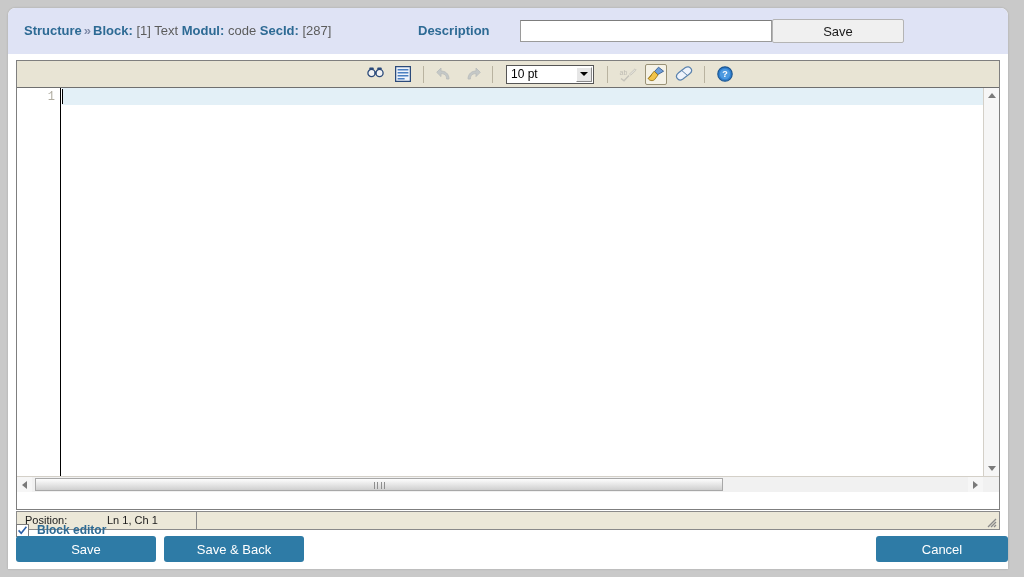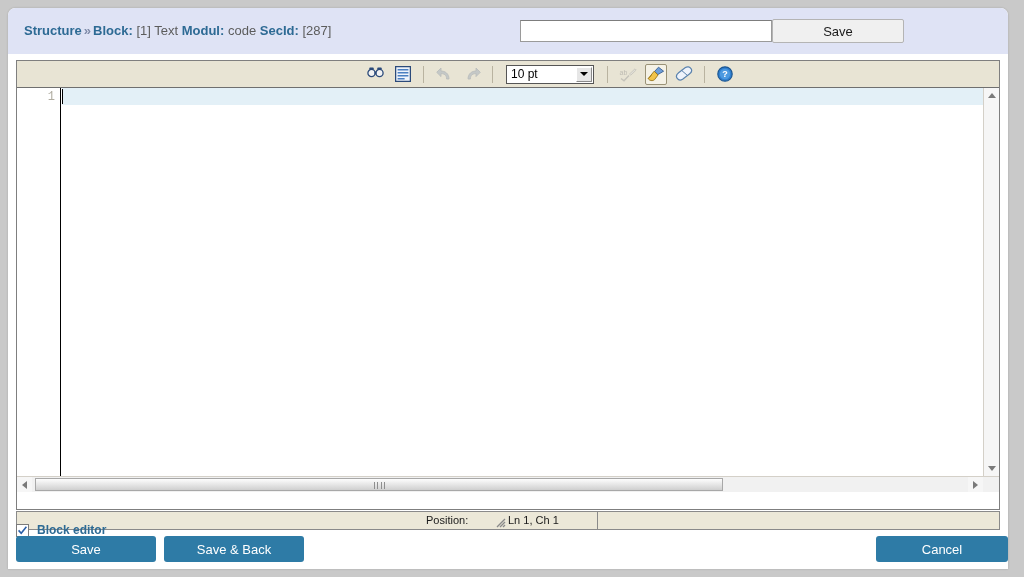--- a/index.html
+++ b/index.html
@@ -313,21 +313,20 @@
     position: absolute;
     left: 8px; top: 503px;
     width: 984px; height: 19px;
     background: #ece8d8;
     border: 1px solid #8a8a8a;
     box-sizing: border-box;
     display: flex;
     align-items: center;
     font-size: 11px;
     color: #1a1a1a;
-    flex-direction: column;
   }
   .st-cell {
     height: 17px;
     line-height: 17px;
     border-right: 1px solid #8a8a8a;
     position: relative;
     box-sizing: border-box;
   }
   .st-cell.c1 { width: 180px; }
   .st-cell.c2 { width: 180px; }
@@ -389,20 +388,21 @@
     <div id="header">
       <div id="breadcrumb">
         <span class="b">Structure</span><span class="sep">»</span><span class="b">Block:</span>
         <span class="val">[1] Text</span>
         <span class="b">Modul:</span>
         <span class="val">code</span>
         <span class="b">SecId:</span>
         <span class="val">[287]</span>
       </div>
 
+      <div id="desc-label">Description</div>
 
       <input id="desc-input" type="text" value="" style="">
 
       <button id="header-save">Save</button>
     </div>
 
     <div id="editor-frame">
 
       <div id="toolbar">
         <div id="toolbar-inner">

